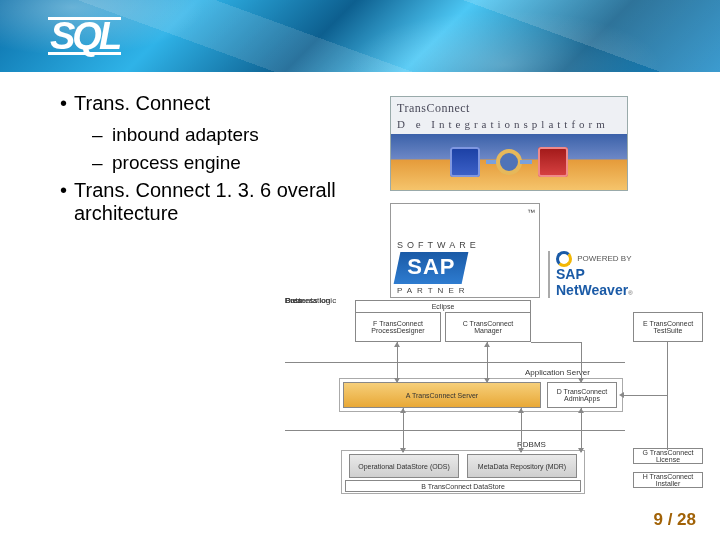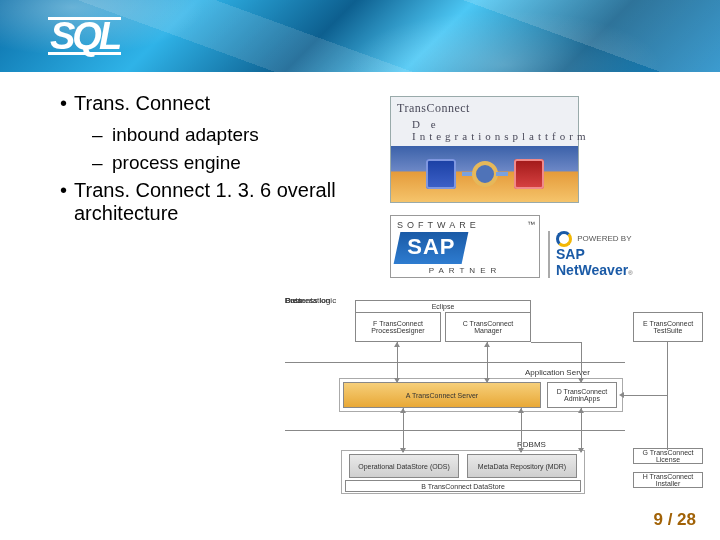--- a/index.html
+++ b/index.html
@@ -80,48 +80,48 @@
   .bullet-l2::before {
     content: "–";
     position: absolute;
     left: 32px;
     top: 0;
   }
   .arch-title { }
 
   
   .tc-badge {
-    width: 189px; border:1px solid #9aa; background:#eef0f4;
+    width: 238px; border:1px solid #9aa; background:#eef0f4;
     font-size:12px; color:#4a4a5a;
   }
   .tc-badge-top { padding:4px 6px 2px 6px; font-family: "Times New Roman", serif; letter-spacing:0.5px;}
-  .tc-badge-row2 { padding:0 6px 4px 6px; letter-spacing:4px; font-family:"Times New Roman",serif; font-size:11px;margin-left:15px;}
+  .tc-badge-row2 { padding:0 6px 4px 6px; letter-spacing:4px; font-family:"Times New Roman",serif; font-size:11px;}
   .tc-badge-graphic {
     height:56px; background:linear-gradient(#3b61a9,#6d88c6 45%,#e59b3a 46%,#f5c46b 100%);
     display:flex; align-items:center; justify-content:center; gap:6px;
   }
   .sq { width:30px; height:30px; border-radius:3px;}
   .sq.blue { background:linear-gradient(#1a3fa3,#3e62c9); box-shadow:inset 0 0 0 2px #7f97e0;}
   .sq.red  { background:linear-gradient(#a01818,#d94343); box-shadow:inset 0 0 0 2px #f08a8a;}
   .ring-wrap { display:flex; align-items:center; }
   .bar { width:12px; height:4px; background:#7aa1dd;}
   .ring { width:26px; height:26px; border:4px solid #e6b85a; border-radius:50%; background:#4f73b8; margin:0 -2px;}
 
   .partner-row { display:flex; gap:8px; align-items:flex-end; margin-top:6px;}
   .sap-box {
     width:150px; border:1px solid #999; padding:4px 6px 2px 6px; position:relative;
   }
-  .sap-sw { font-size:9px; letter-spacing:4px; color:#444;}
+  .sap-sw { font-size:9px; letter-spacing:4px; color:#444;margin-top:32px;}
   .sap-mark {
     display:inline-block; background:linear-gradient(#1a5aa6,#2e7cd0);
     transform:skewX(-12deg); padding:2px 10px 4px 10px; margin-top:2px;
   }
   .sap-mark span { display:inline-block; transform:skewX(12deg); color:#fff; font-weight:900; font-size:22px; letter-spacing:1px;}
   .sap-tm { font-size:8px; color:#444; position:absolute; top:4px; right:4px;}
-  .sap-part { font-size:8px; letter-spacing:5px; color:#444; margin-top:2px;text-align:center;}
+  .sap-part { font-size:8px; letter-spacing:5px; color:#444; margin-top:2px;}
   .netweaver {
     width:110px; font-size:8px; color:#555; line-height:1.1; text-align:left;
     border-left:2px solid #aaa; padding-left:6px;
   }
   .netweaver b { color:#1a5aa6; font-size:14px;}
   .nw-arc { width:16px;height:16px;border:3px solid #1a5aa6;border-right-color:#f2b705;border-bottom-color:#f2b705;border-radius:50%;display:inline-block;vertical-align:middle;margin-right:3px;}
 
   
   .arch {
     position:absolute; left:285px; top:296px; width:420px; height:198px;

